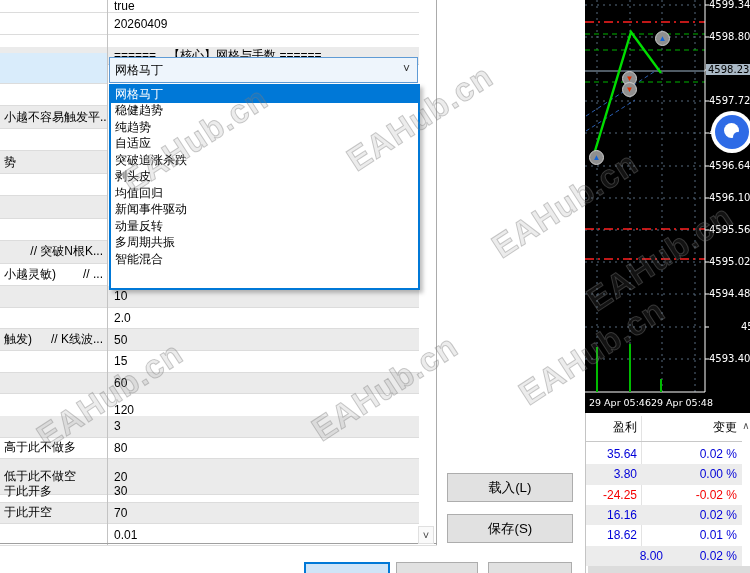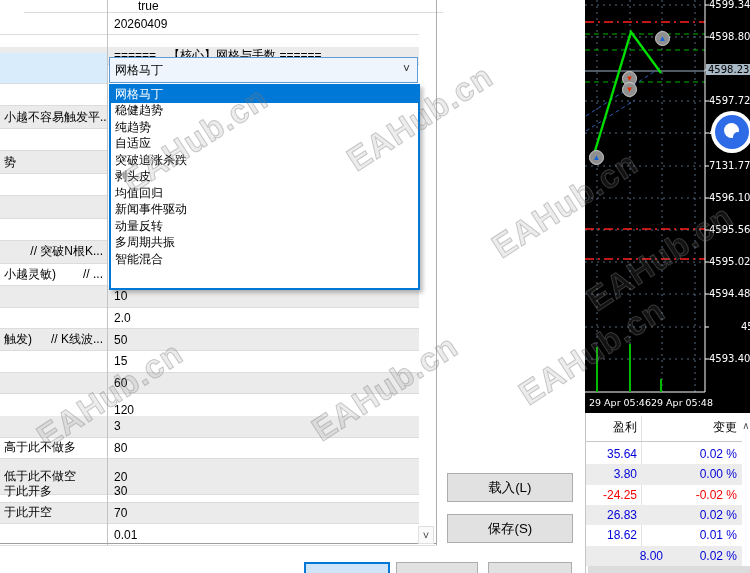--- a/index.html
+++ b/index.html
@@ -81,21 +81,21 @@
       -webkit-text-stroke:1px rgba(125,125,125,0.40);transform:translate(-50%,-50%) rotate(-33deg);
       white-space:nowrap;z-index:50;pointer-events:none;}
 </style>
 </head>
 <body>
 
 <div id="root">
 
   <div id="param-table">
     <div id="rows-host">
-        <div class="prow" style="top: 0px; height: 13px; margin-left: 24px;">
+        <div class="prow" style="top: 0px; height: 13px;">
           <div class="pname"></div>
           <div class="pval">true</div>
         </div>
         <div class="prow" style="top: 13px; height: 22px;">
           <div class="pname"></div>
           <div class="pval">20260409</div>
         </div>
         <div class="lrow" style="top: 84px; height: 22.45px;">
           <span></span>
         </div>
@@ -293,21 +293,21 @@
         <div class="marker" style="left: 37px; top: 71px; color: rgb(227, 48, 0);">▼</div>
         <div class="marker" style="left: 37px; top: 82px; color: rgb(227, 48, 0);">▼</div>
         <div class="marker" style="left: 4px; top: 150px; color: rgb(21, 101, 216);">▲</div>
       </div>
     <div id="price-labels-host">
         <div class="price-label" style="top: -1px;">4599.34</div>
         <div class="price-label" style="top: 31px;">4598.80</div>
         <div class="price-label current" style="top: 64px;">4598.23</div>
         <div class="price-label" style="top: 95px;">4597.72</div>
         <div class="price-label" style="top: 127px;">4597.18</div>
-        <div class="price-label" style="top: 160px;">7131.77</div>
+        <div class="price-label" style="top: 160px;">4596.64</div>
         <div class="price-label" style="top: 192px;">4596.10</div>
         <div class="price-label" style="top: 224px;">4595.56</div>
         <div class="price-label" style="top: 256px;">4595.02</div>
         <div class="price-label" style="top: 288px;">4594.48</div>
         <div class="price-label" style="top: 321px; margin-left: 32px;">4593.94</div>
         <div class="price-label" style="top: 353px;">4593.40</div>
       </div>
     <div class="time-label" style="left:4px">29 Apr 05:46</div>
     <div class="time-label" style="left:66px">29 Apr 05:48</div>
     <div id="eahub-logo">
@@ -329,21 +329,21 @@
         </div>
         <div class="res-row gray" style="top: 51.3px;">
           <div class="res-cell res-profit" style="color: rgb(0, 0, 216);">3.80</div>
           <div class="res-cell res-change" style="color: rgb(0, 0, 216);">0.00 %</div>
         </div>
         <div class="res-row" style="top: 71.6px;">
           <div class="res-cell res-profit" style="color: rgb(244, 0, 0);">-24.25</div>
           <div class="res-cell res-change" style="color: rgb(244, 0, 0);">-0.02 %</div>
         </div>
         <div class="res-row gray" style="top: 91.9px;">
-          <div class="res-cell res-profit" style="color: rgb(0, 0, 216);">26.83</div>
+          <div class="res-cell res-profit" style="color: rgb(0, 0, 216);">16.16</div>
           <div class="res-cell res-change" style="color: rgb(0, 0, 216);">0.02 %</div>
         </div>
         <div class="res-row" style="top: 112.2px;">
           <div class="res-cell res-profit" style="color: rgb(0, 0, 216);">18.62</div>
           <div class="res-cell res-change" style="color: rgb(0, 0, 216);">0.01 %</div>
         </div>
         <div class="res-row gray" style="top: 132.5px;">
           <div class="res-cell res-profit" style="color: rgb(0, 0, 216); padding-left: 26px;">8.00</div>
           <div class="res-cell res-change" style="color: rgb(0, 0, 216);">0.02 %</div>
         </div>

